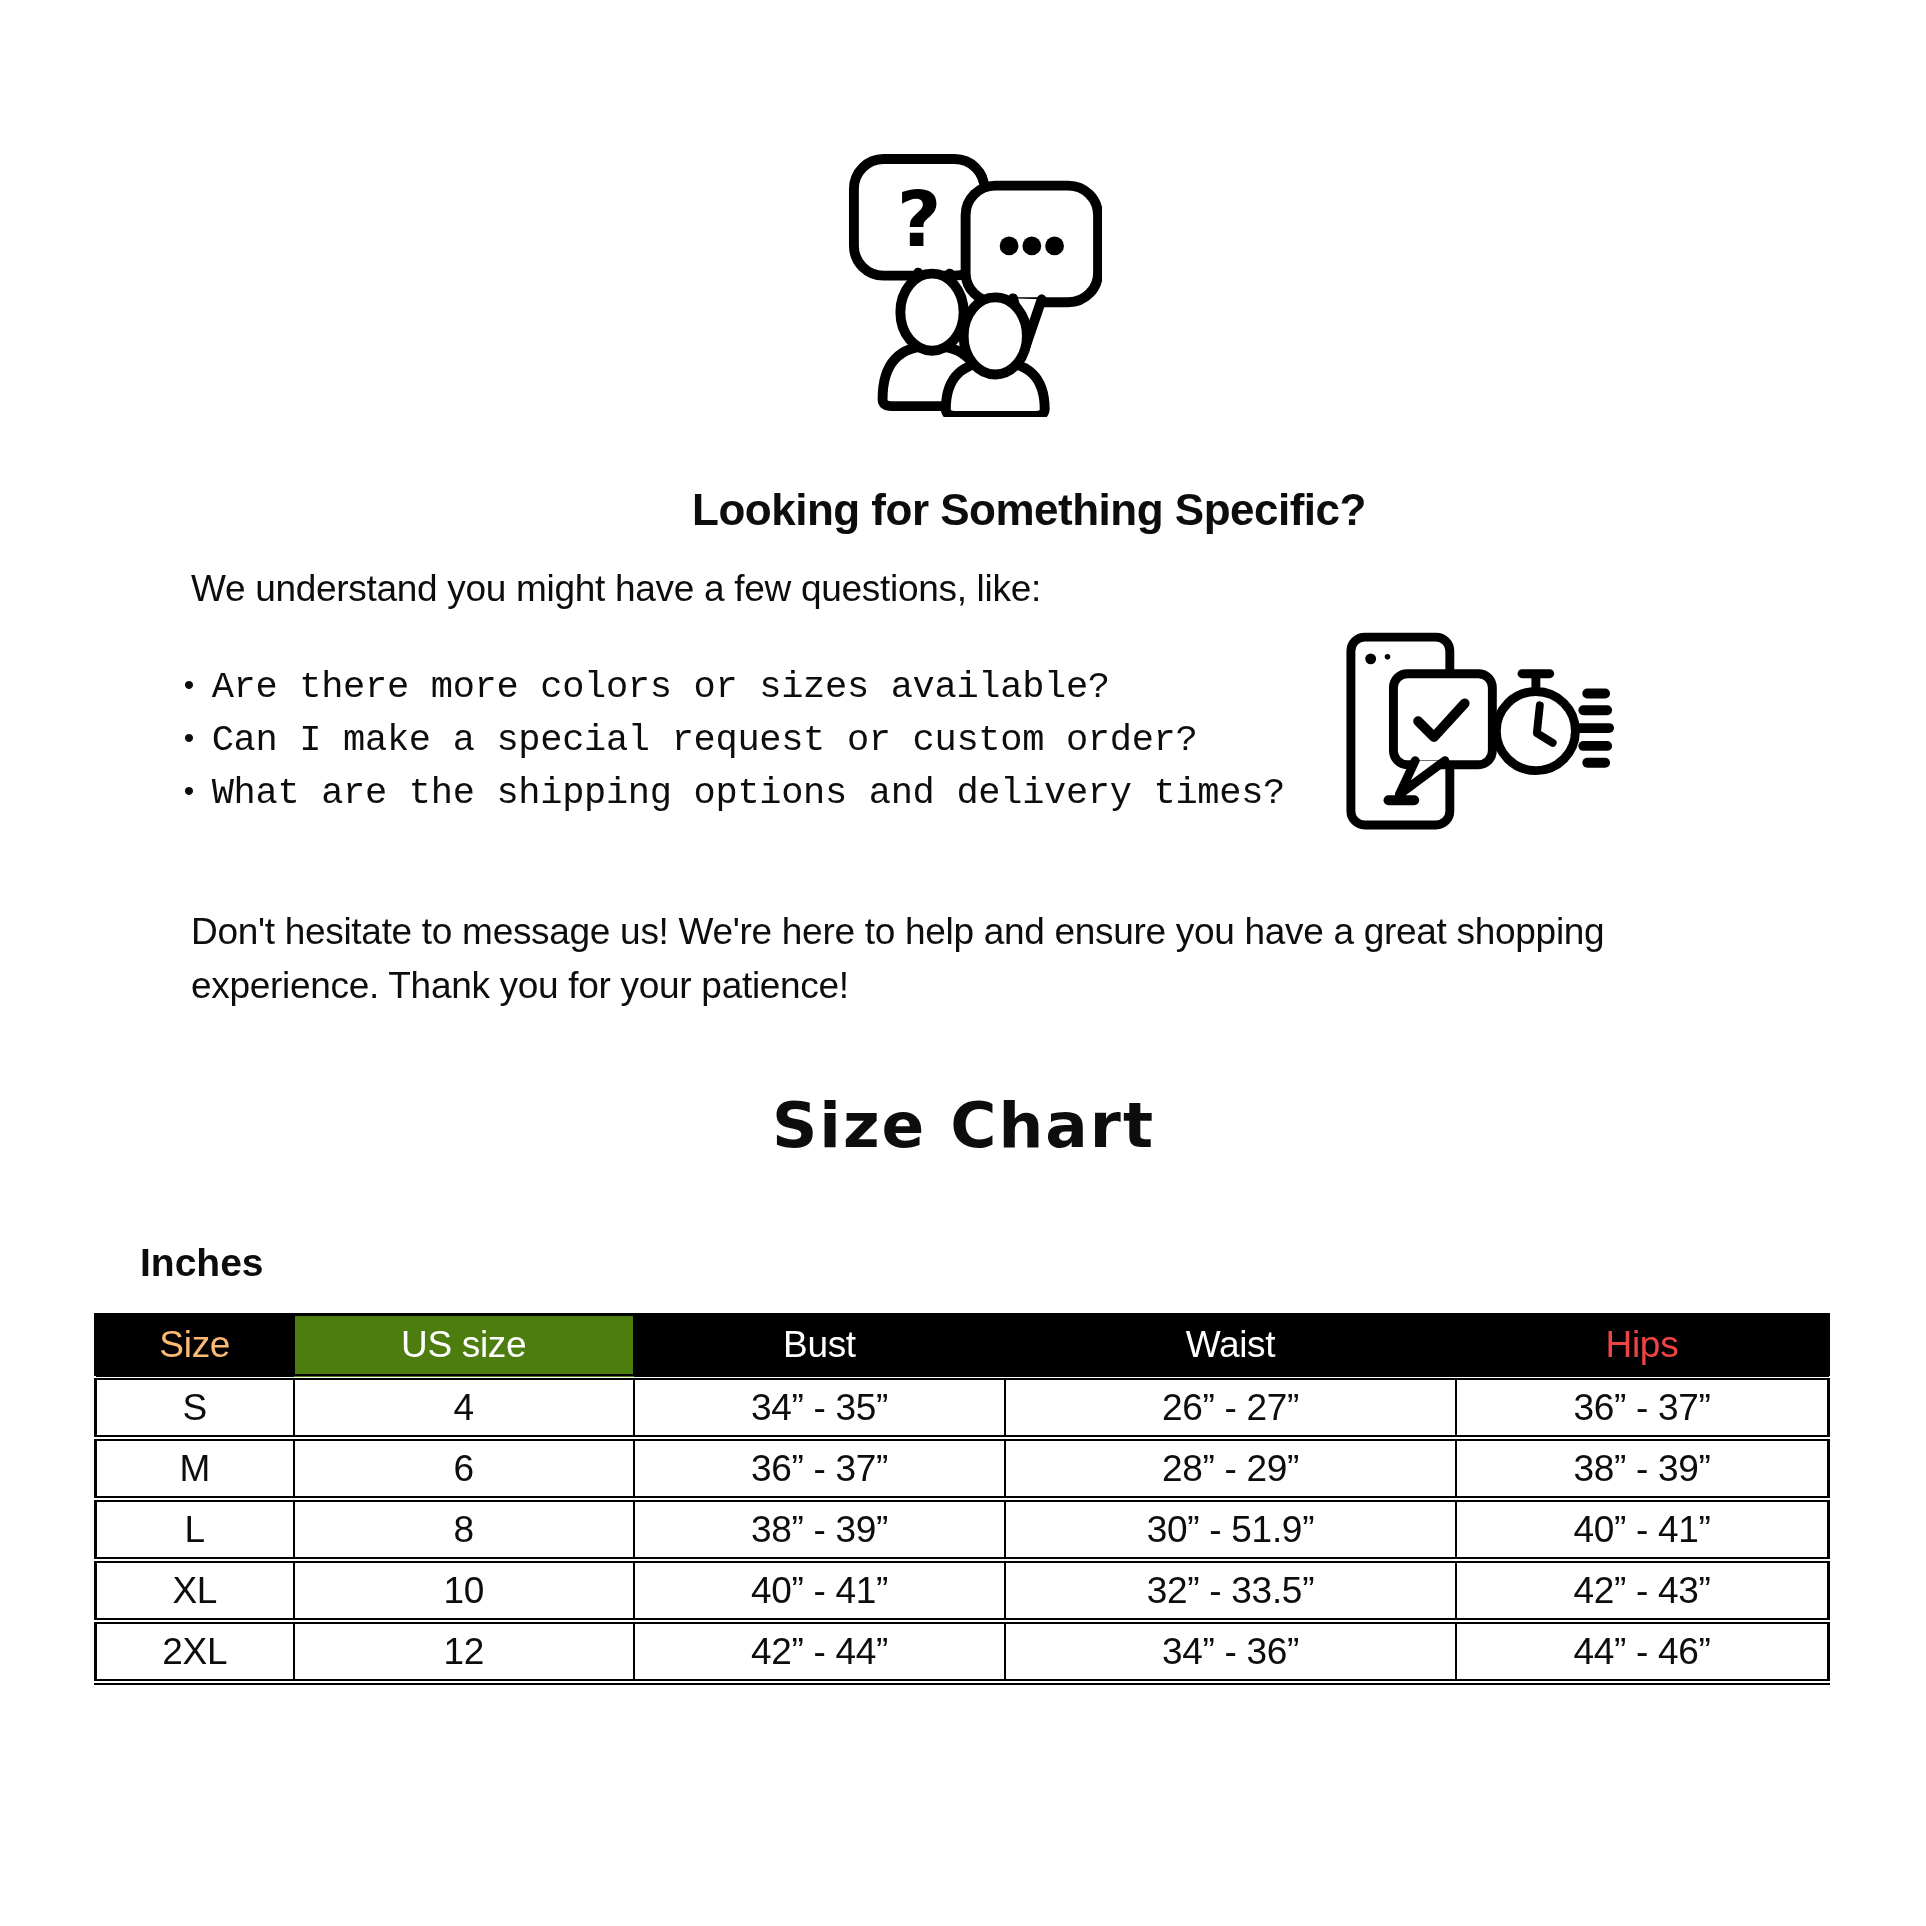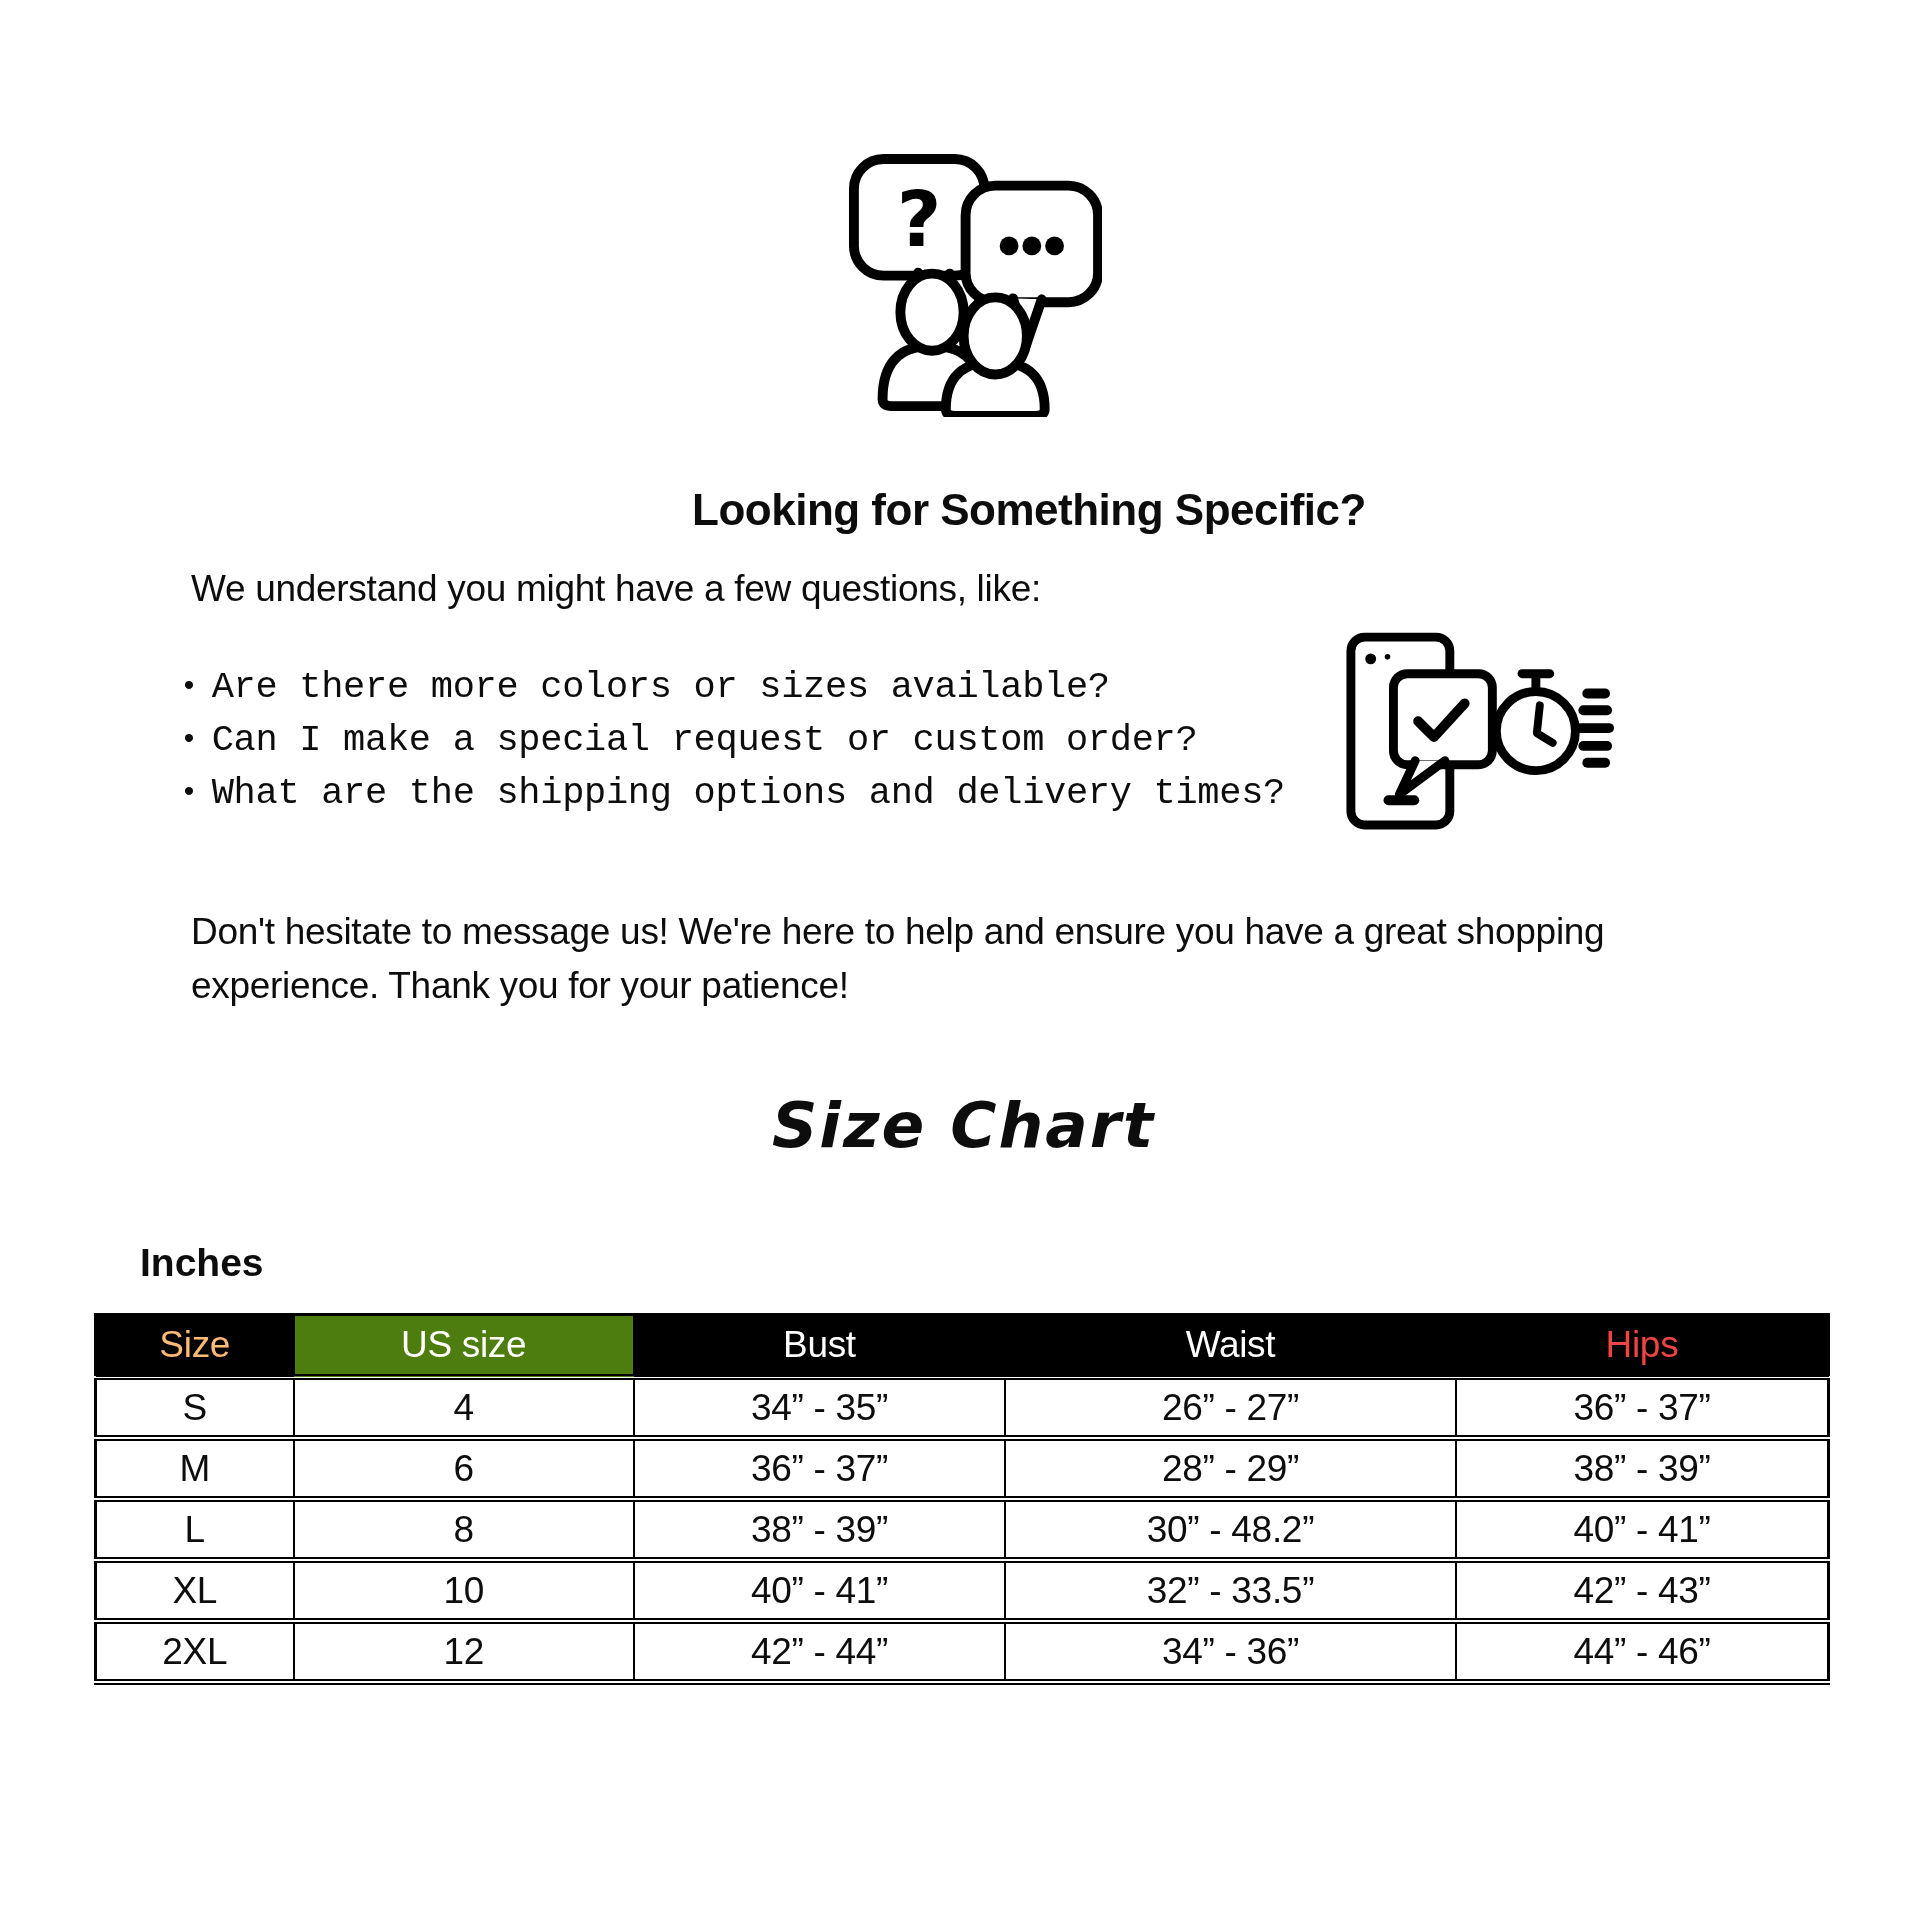--- a/index.html
+++ b/index.html
@@ -29,21 +29,21 @@
   .bullet-char{margin-right:14px;font-size:30px;vertical-align:2px;}
   .icon-phone{position:absolute;left:1342px;top:632px;}
   .outro{
     position:absolute;left:191px;top:877px;width:1624px;
     font-size:37px;line-height:54px;letter-spacing:-0.3px;margin-top:28px;
   }
   .size-title{
     position:absolute;left:0;top:1089px;width:1927px;
     text-align:center;
     font-family:"DejaVu Sans",sans-serif;
-    font-size:63px;font-weight:800;letter-spacing:2px;font-style:italic;
+    font-size:63px;font-weight:800;letter-spacing:2px;
   }
   .inches{
     position:absolute;left:140px;top:1241px;
     font-size:39px;font-weight:bold;
   }
   table.size-table{
     position:absolute;left:94px;top:1313px;width:1736px;
     border-collapse:collapse;
     font-size:37px;text-align:center;
     border:3px solid #000;
@@ -172,21 +172,21 @@
           <td>M</td>
           <td>6</td>
           <td>36” - 37”</td>
           <td>28” - 29”</td>
           <td>38” - 39”</td>
         </tr>
         <tr>
           <td>L</td>
           <td>8</td>
           <td>38” - 39”</td>
-          <td>30” - 48.2”</td>
+          <td>30” - 51.9”</td>
           <td>40” - 41”</td>
         </tr>
         <tr>
           <td>XL</td>
           <td>10</td>
           <td>40” - 41”</td>
           <td>32” - 33.5”</td>
           <td>42” - 43”</td>
         </tr>
         <tr>

